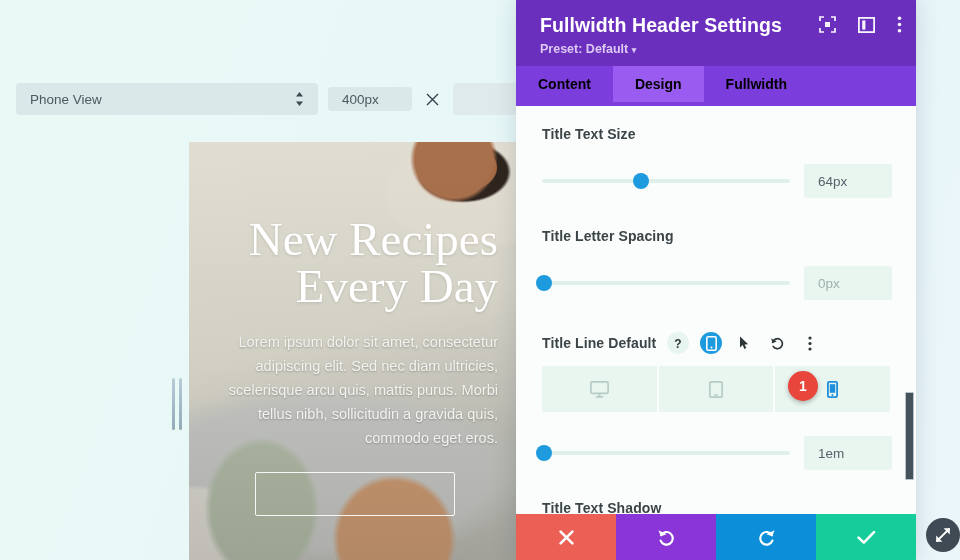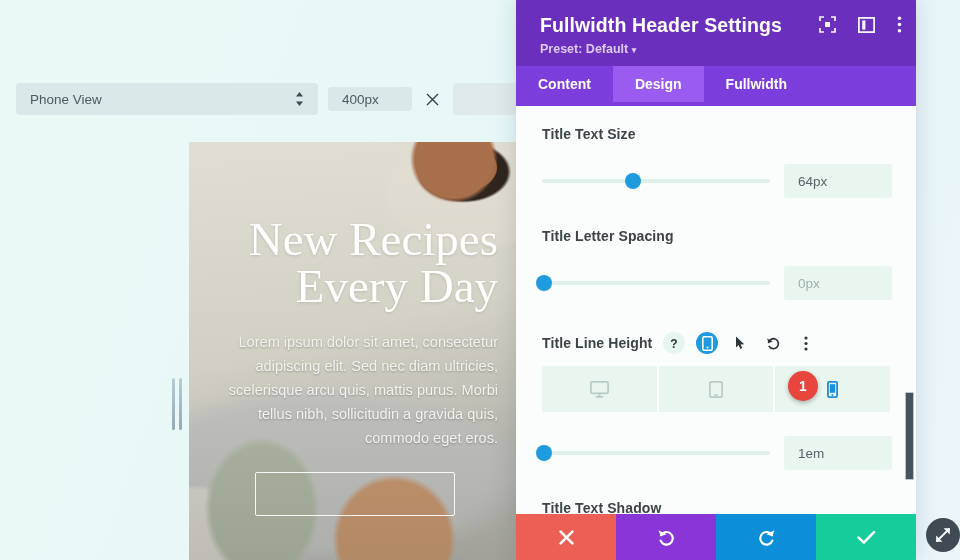--- a/index.html
+++ b/index.html
@@ -182,21 +182,21 @@
   .hicon { color: #fff; opacity: 0.95; display: flex; }
 
   .tabs {
     display: flex;
     background: #7b3ddb;
     height: 40px;
   }
   .tab {
     display: flex; align-items: center; justify-content: center;
     padding: 0 22px;
-    color: #ffffff;
+    color: #000000;
     font-size: 14px;
     font-weight: bold;
     height: 36px;
   }
   .tab.active { background: #9a5bf0; }
 
   .panel-body {
     position: relative;
     height: 466px;
     padding: 20px 24px 0 26px;
@@ -221,21 +221,21 @@
     border-radius: 3px;
   }
   .slider .thumb {
     position: absolute; top: 50%;
     width: 16px; height: 16px;
     background: #1e9ade;
     border-radius: 50%;
     transform: translate(-50%,-50%);
   }
   .val-box {
-    width: 108px; height: 34px;
+    width: 88px; height: 34px;
     background: #e9f6f0;
     border-radius: 3px;
     display: flex; align-items: center;
     padding-left: 14px;
     color: #56636a;
     font-size: 13.5px;
   }
   .val-box.muted { color: #9db2ae; }
 
   .label-row {
@@ -430,21 +430,21 @@
       <div class="slider-row">
         <div class="slider">
           <span class="thumb" style="left:1%"></span>
         </div>
         <div class="val-box muted">
           <span>0px</span>
         </div>
       </div>
 
       <div class="label-row" style="margin-top:32px">
-        <span class="field-label">Title Line Height</span>
+        <span class="field-label">Title Line Default</span>
 
         <span class="opt-icon">
           <svg width="12" height="14" viewBox="0 0 12 14" aria-hidden="true">
             <text x="6" y="11.5" font-family="Liberation Sans, sans-serif" font-size="12" font-weight="bold" text-anchor="middle" fill="#2c3537">?</text>
           </svg>
         </span>
 
         <span class="opt-icon active">
           <svg width="11" height="15" viewBox="0 0 11 15" aria-hidden="true">
             <rect x="0.8" y="0.8" width="9.4" height="13.4" rx="1.4" stroke="#fff" stroke-width="1.6" fill="none"></rect>

